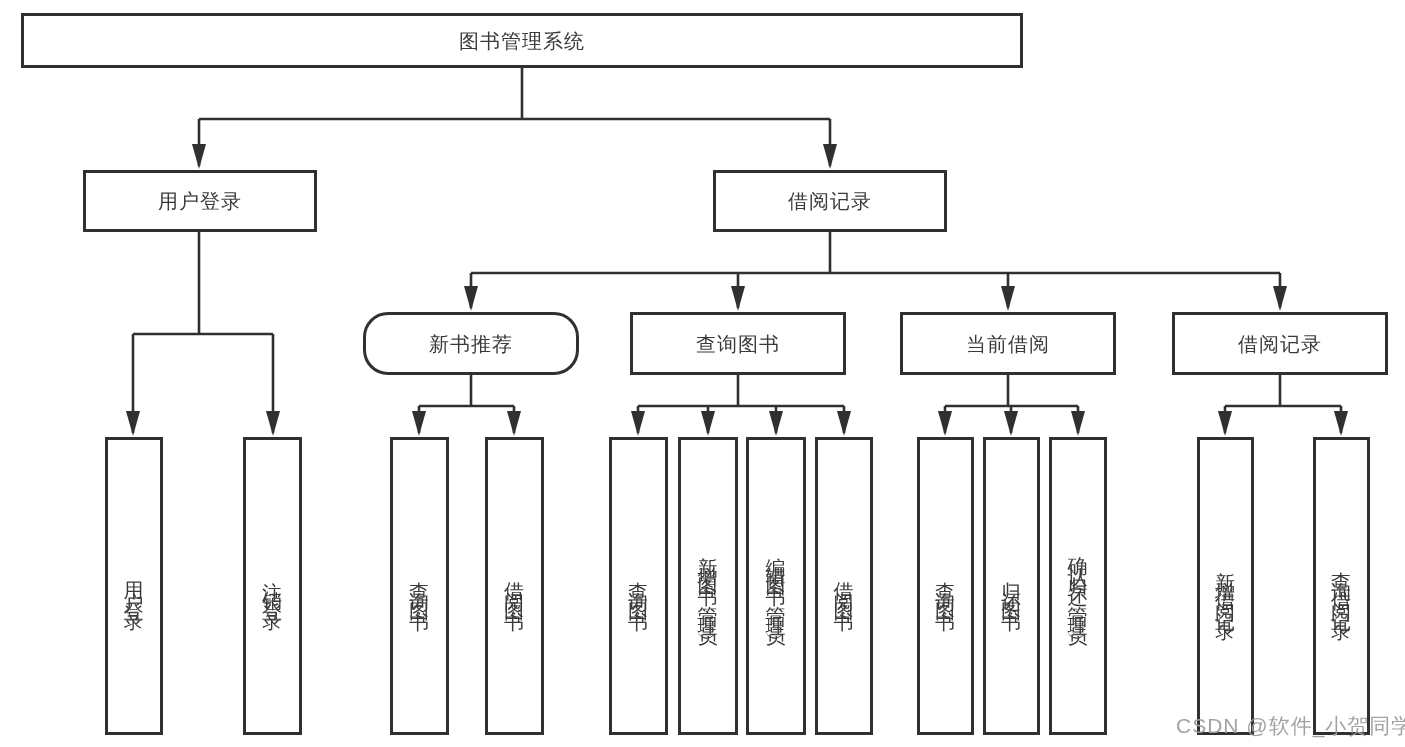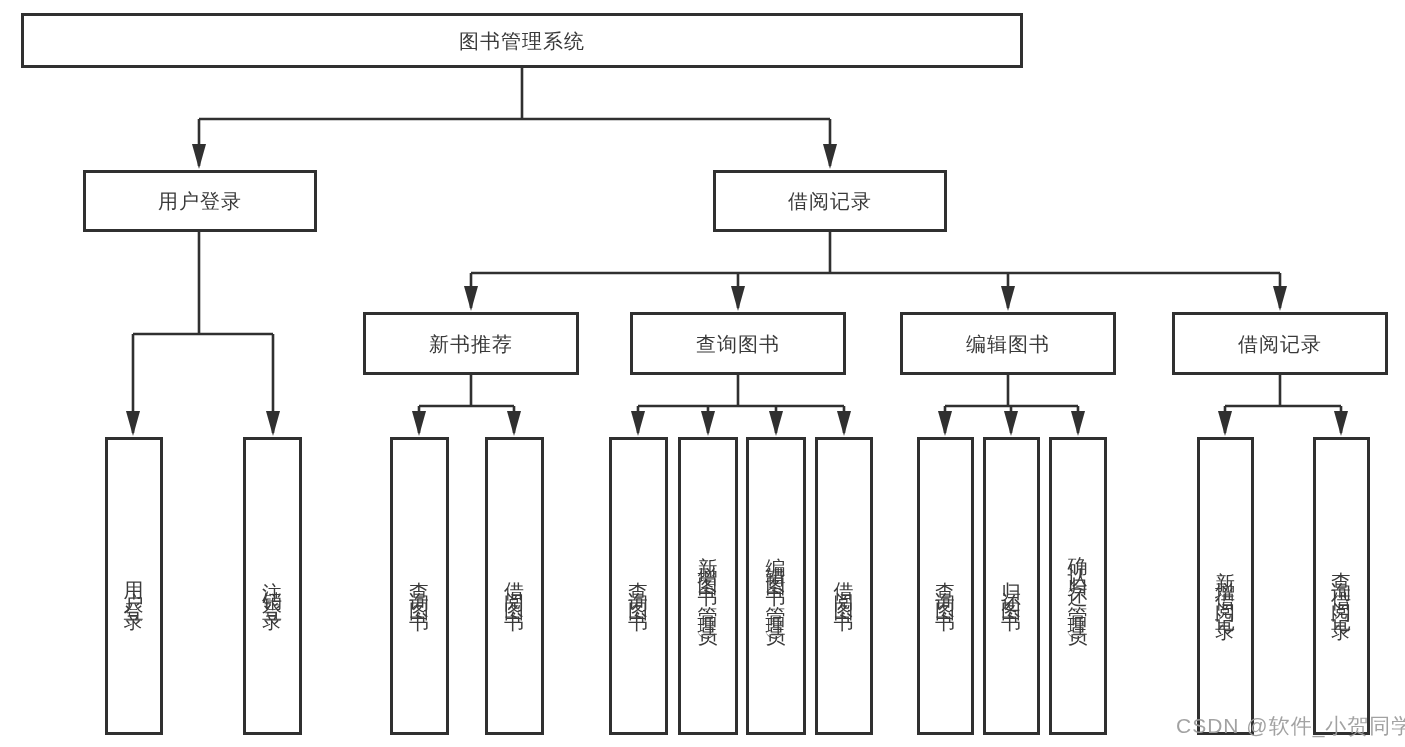--- a/index.html
+++ b/index.html
@@ -97,28 +97,28 @@
     <span class="label">图书管理系统</span>
   </div>
 
   <div class="box" style="left:83px;top:170px;width:234px;height:62px;">
     <span class="label">用户登录</span>
   </div>
   <div class="box" style="left:713px;top:170px;width:234px;height:62px;">
     <span class="label">借阅记录</span>
   </div>
 
-  <div class="box" style="left:363px;top:312px;width:216px;height:63px;">
+  <div class="box" style="left:363px;top:312px;width:216px;height:63px;border-radius:25px;">
     <span class="label">新书推荐</span>
   </div>
   <div class="box" style="left:630px;top:312px;width:216px;height:63px;">
     <span class="label">查询图书</span>
   </div>
   <div class="box" style="left:900px;top:312px;width:216px;height:63px;">
-    <span class="label">编辑图书</span>
+    <span class="label">当前借阅</span>
   </div>
   <div class="box" style="left:1172px;top:312px;width:216px;height:63px;text-align:right;">
     <span class="label">借阅记录</span>
   </div>
 
   <div class="box vert" style="left:105px;top:437px;width:58px;height:298px;">
     <span class="label">用户登录</span>
   </div>
   <div class="box vert" style="left:243px;top:437px;width:59px;height:298px;">
     <span class="label">注销登录</span>

